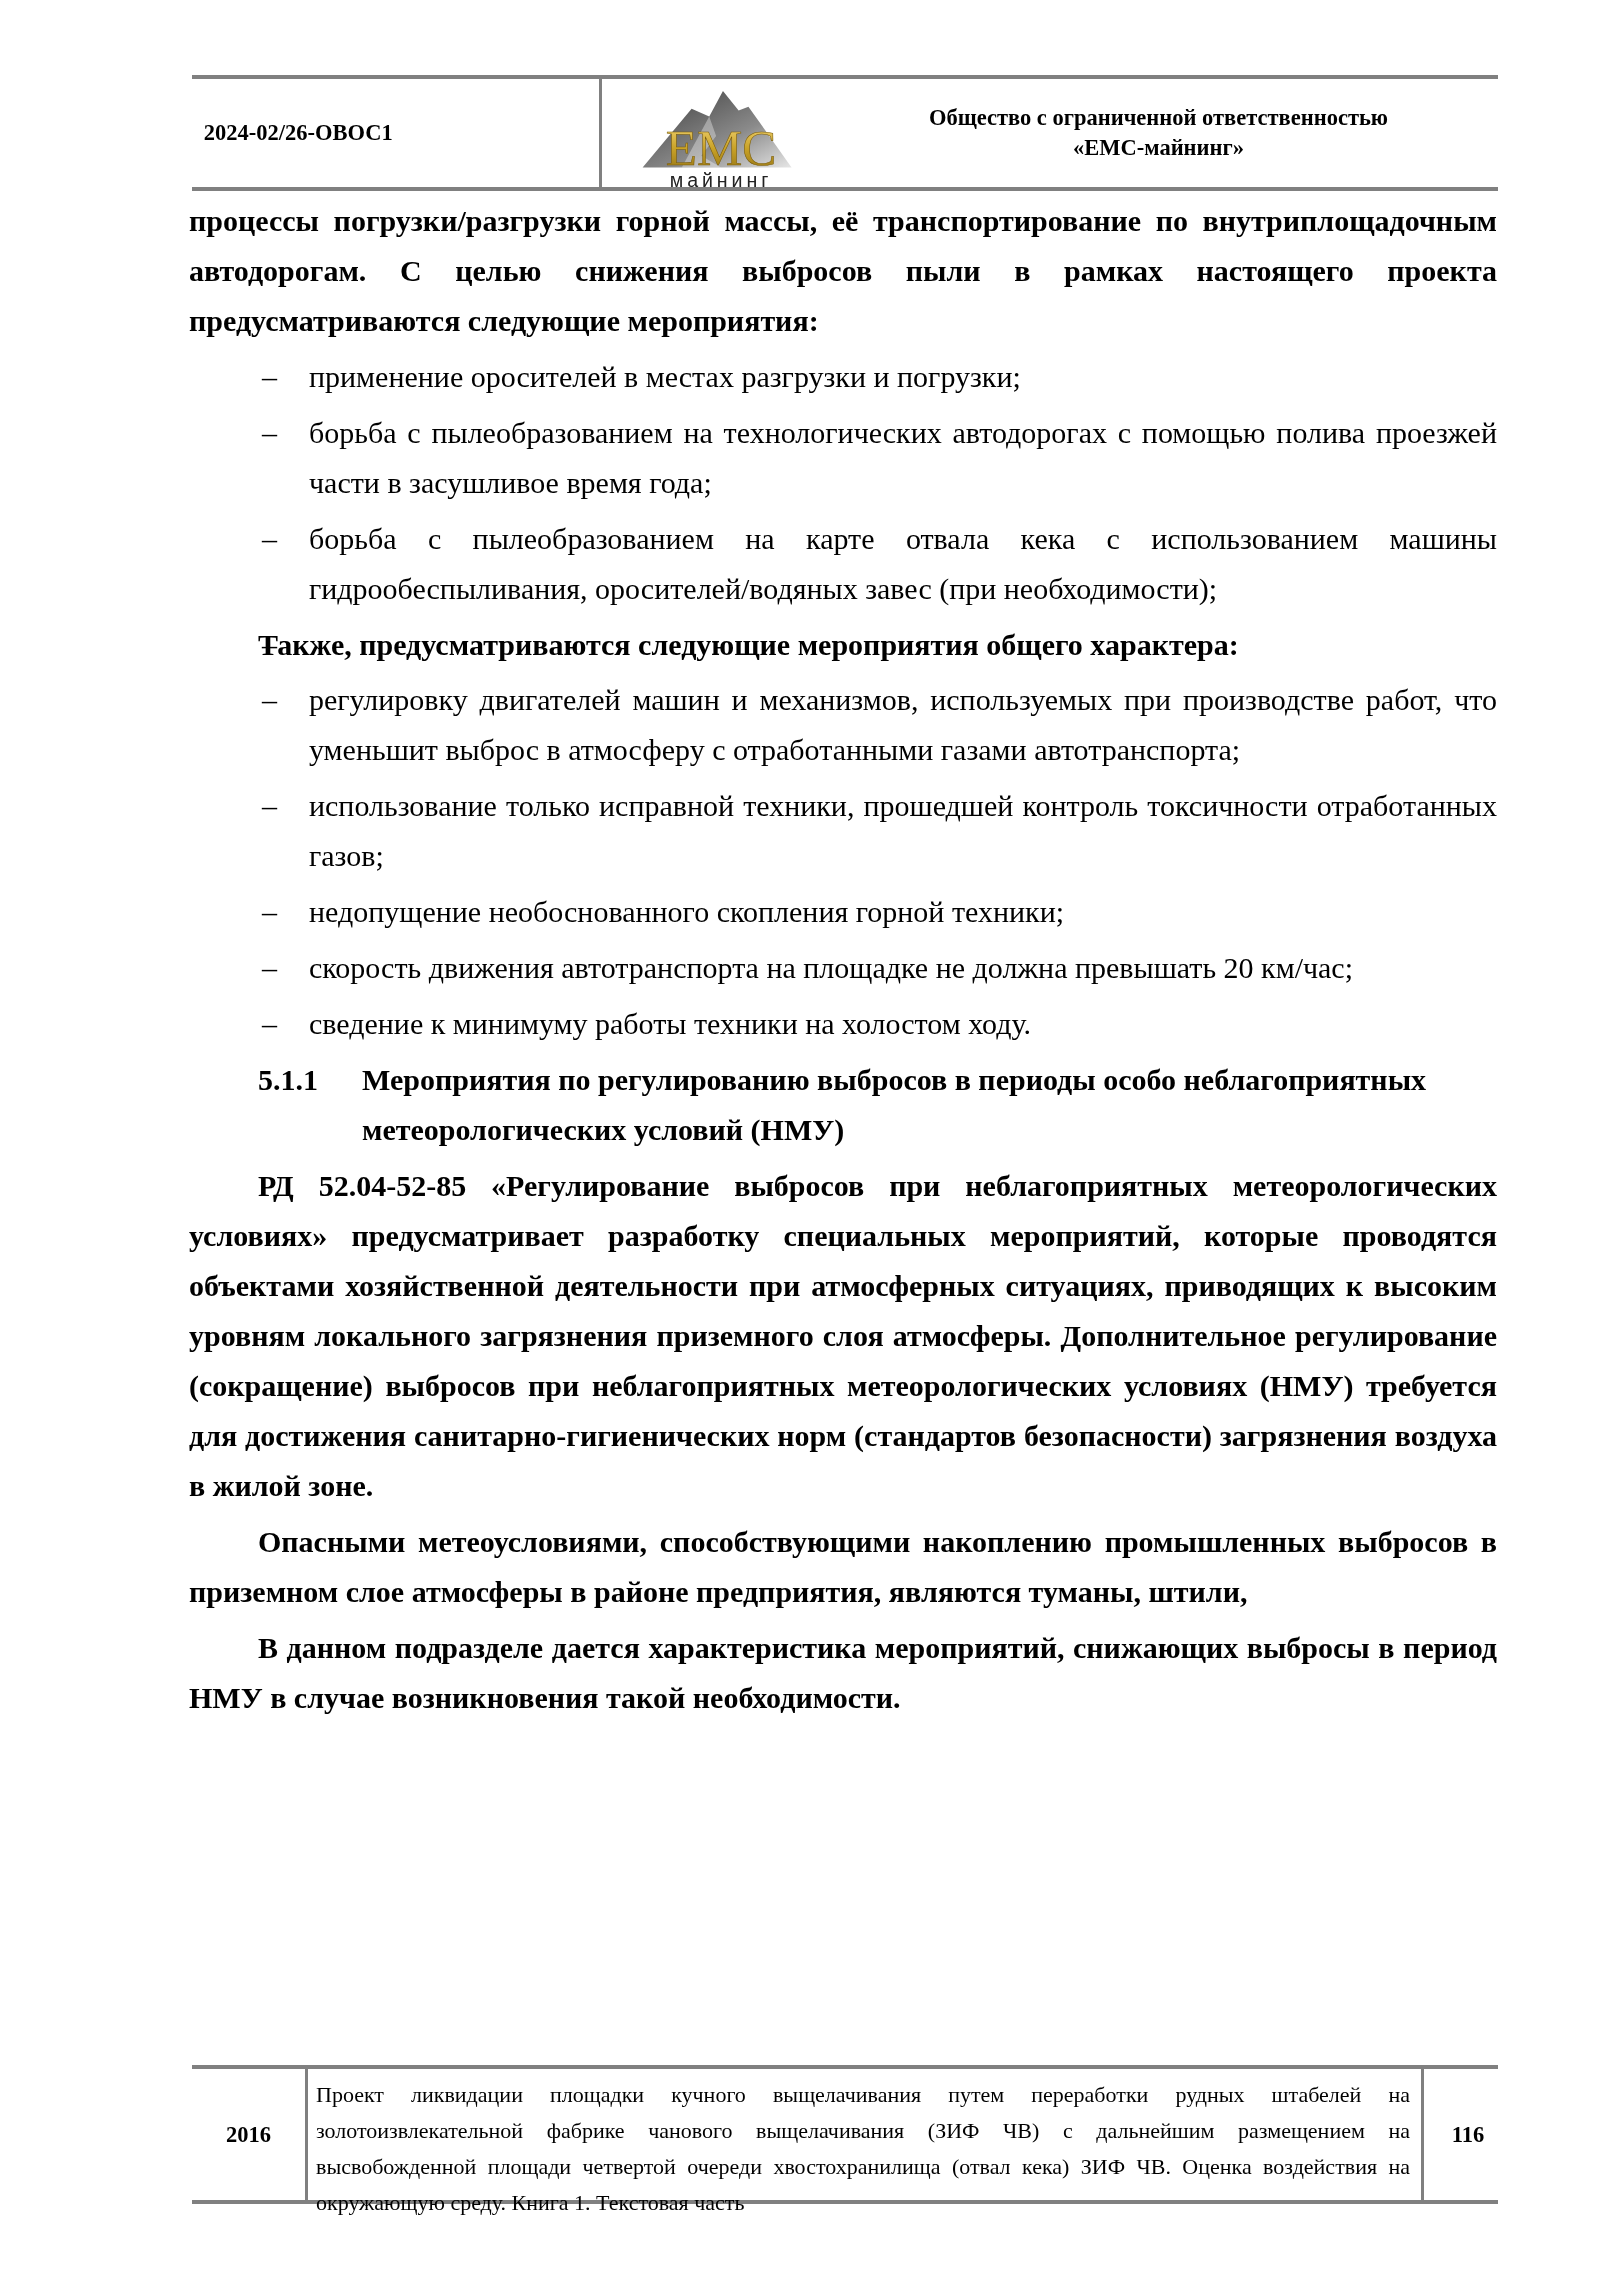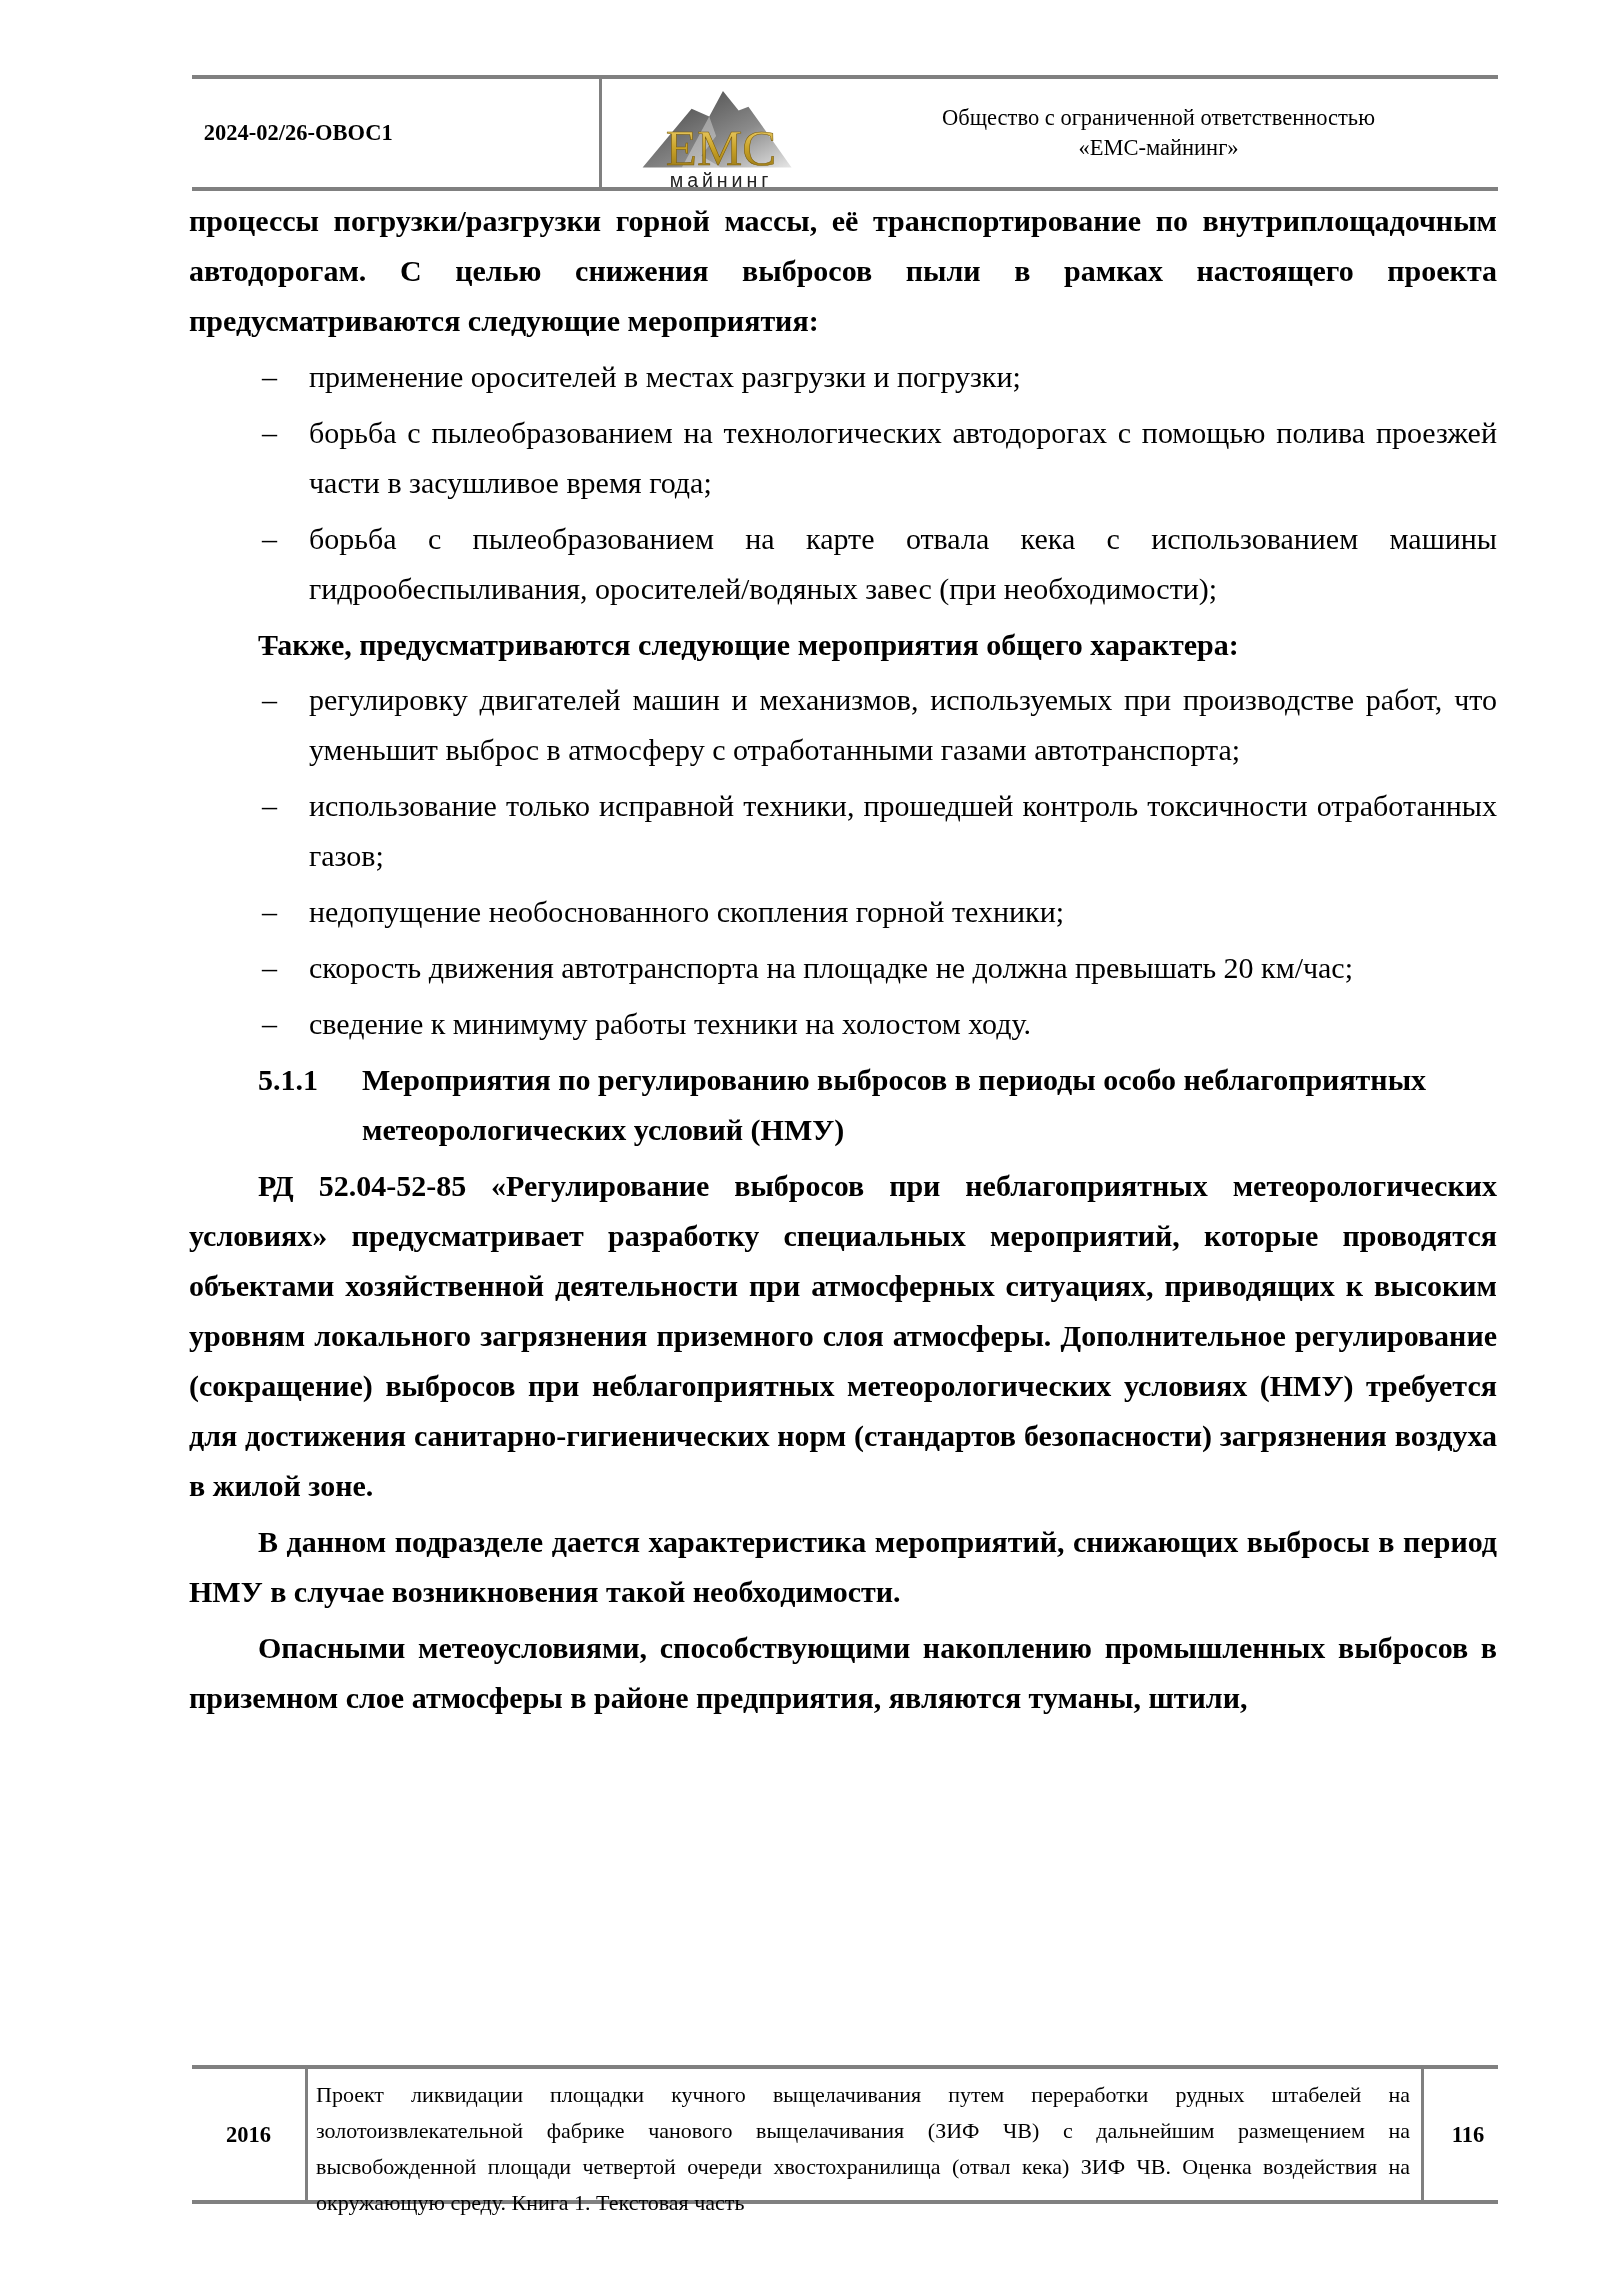--- a/index.html
+++ b/index.html
@@ -8,21 +8,21 @@
 
     
     .hdr { position: absolute; left: 192px; top: 75px; width: 1306px; height: 116px;
            border-top: 4.9px solid #808080; border-bottom: 4.9px solid #808080; box-sizing: border-box; }
     .hdr-code { position: absolute; left: 11.8px; top: 0; height: 100%; width: 392px;
                 display: flex; align-items: center; font-weight: bold; font-size: 22.5px; }
     .hdr-div { position: absolute; left: 407px; top: 0; bottom: 0; width: 2.9px; background: #808080; }
     .hdr-logo { position: absolute; left: 431px; top: 0; width: 196px; height: 106px; margin-top: 8px; }
     .hdr-company { position: absolute; left: 627px; right: 0; top: 0; height: 100%;
                    display: flex; flex-direction: column; justify-content: center; align-items: center;
-                   font-weight: normal; font-size: 22.5px; line-height: 30px; text-align: left; }
+                   font-weight: bold; font-size: 22.5px; line-height: 30px; text-align: left; }
 
     
     .content { position: absolute; left: 189px; top: 196px; width: 1308px;
                font-size: 30px; line-height: 50px; }
     .p { margin: 0; text-align: justify; font-weight: bold; }
     .p.indent { text-indent: 69px; }
     .p.gap { margin-top: 5.9px; }
     .list { list-style: none; margin: 5.9px 0 0 0; padding: 0; }
     .li { position: relative; padding-left: 120px; text-align: justify; margin-bottom: 5.9px; }
     .dash { position: absolute; left: 73px; top: 0; }
@@ -92,22 +92,22 @@
     <li class="li"><span class="dash">–</span><span>скорость движения автотранспорта на площадке не должна превышать 20 км/час;</span></li>
     <li class="li"><span class="dash">–</span><span>сведение к минимуму работы техники на холостом ходу.</span></li>
   </ul>
 
   <div class="heading">
     <span class="num">5.1.1</span>
     <span>Мероприятия по регулированию выбросов в периоды особо неблагоприятных метеорологических условий (НМУ)</span>
   </div>
 
   <p class="p indent gap">РД 52.04-52-85 «Регулирование выбросов при неблагоприятных метеорологических условиях» предусматривает разработку специальных мероприятий, которые проводятся объектами хозяйственной деятельности при атмосферных ситуациях, приводящих к высоким уровням локального загрязнения приземного слоя атмосферы. Дополнительное регулирование (сокращение) выбросов при неблагоприятных метеорологических условиях (НМУ) требуется для достижения санитарно-гигиенических норм (стандартов безопасности) загрязнения воздуха в жилой зоне.</p>
+  <p class="p indent gap">Опасными метеоусловиями, способствующими накоплению промышленных выбросов в приземном слое атмосферы в районе предприятия, являются туманы, штили,</p>
   <p class="p indent gap">В данном подразделе дается характеристика мероприятий, снижающих выбросы в период НМУ в случае возникновения такой необходимости.</p>
-  <p class="p indent gap">Опасными метеоусловиями, способствующими накоплению промышленных выбросов в приземном слое атмосферы в районе предприятия, являются туманы, штили,</p>
 </div>
 
 <div class="ftr">
   <div class="ftr-year">2016</div>
   <div class="ftr-div1"></div>
   <div class="ftr-text">Проект ликвидации площадки кучного выщелачивания путем переработки рудных штабелей на золотоизвлекательной фабрике чанового выщелачивания (ЗИФ ЧВ) с дальнейшим размещением на высвобожденной площади четвертой очереди хвостохранилища (отвал кека) ЗИФ ЧВ. Оценка воздействия на окружающую среду. Книга 1. Текстовая часть</div>
   <div class="ftr-div2"></div>
   <div class="ftr-page">116</div>
 </div>
 

